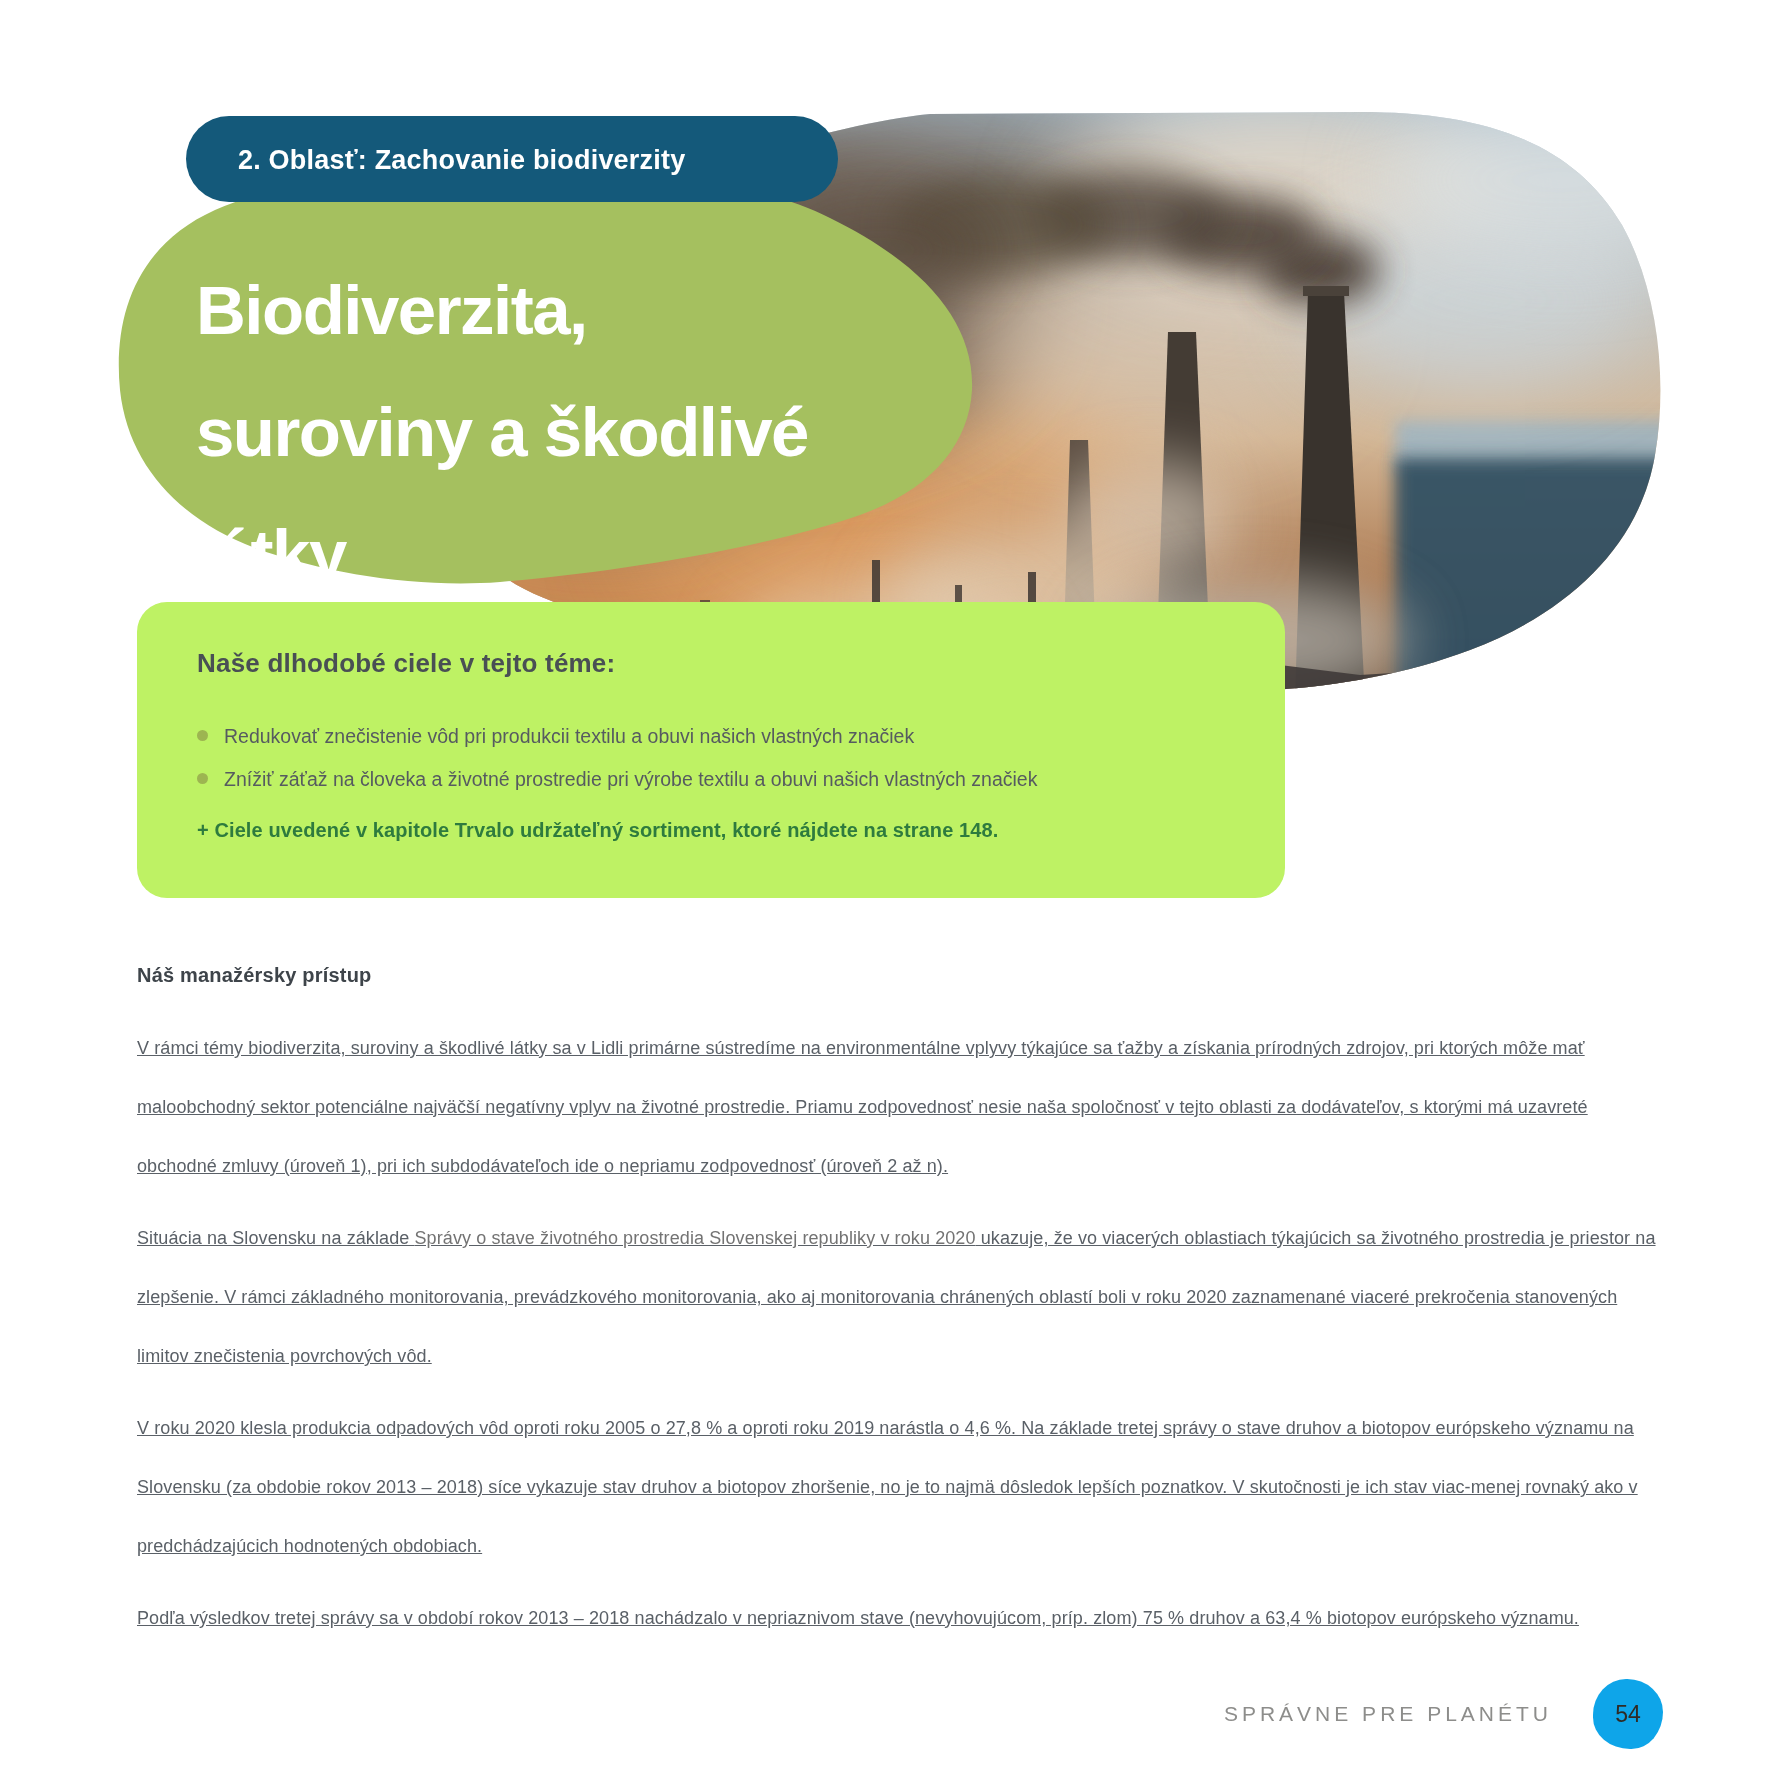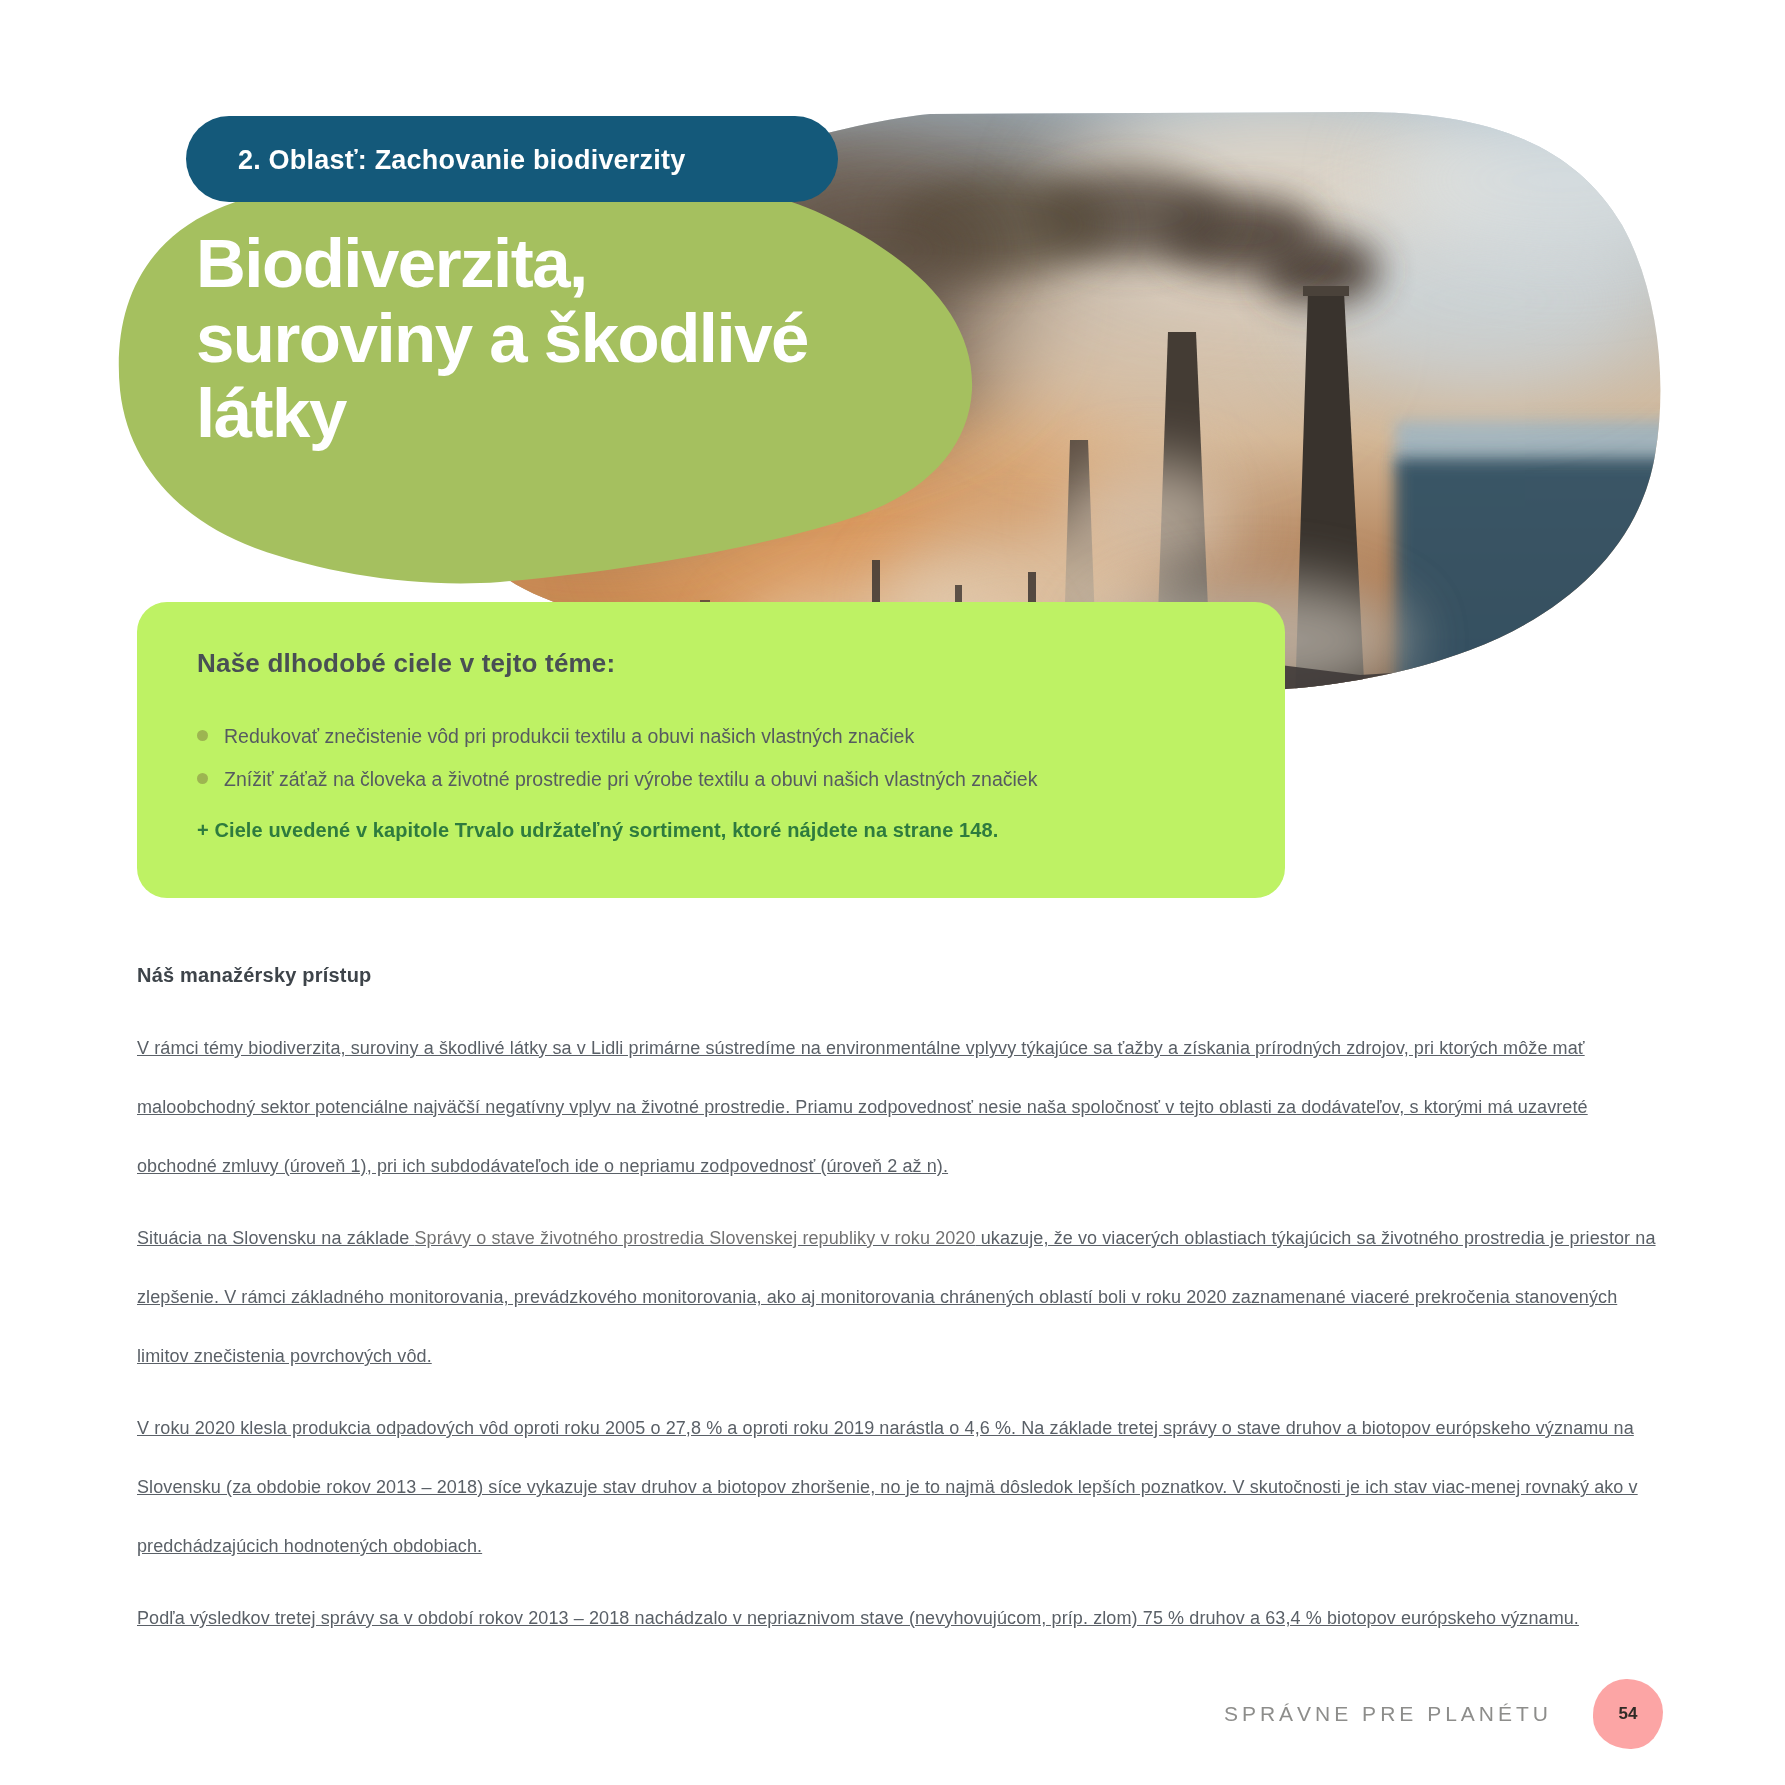--- a/index.html
+++ b/index.html
@@ -10,21 +10,21 @@
   .hero{position:absolute;left:0;top:0;z-index:1;}
   .badge-label{
     position:absolute;left:186px;top:108px;width:652px;height:104px;z-index:3;
     display:flex;align-items:center;padding-left:52px;box-sizing:border-box;
     color:#ffffff;font-size:27px;font-weight:bold;letter-spacing:.2px;
   }
   .page-title{
     position:absolute;left:196px;top:226px;z-index:3;margin:0;
     color:#ffffff;font-size:69px;font-weight:bold;line-height:75px;letter-spacing:-1.5px;
   }
-  .page-title span{display:block;}
+  .page-title span{display:block;margin-top:47px;}
   .goals-box{
     position:absolute;left:137px;top:602px;width:1148px;height:296px;z-index:2;
     background:#bef264;border-radius:30px;box-sizing:border-box;
     padding:46px 60px 0 60px;
   }
   .goals-heading{
     margin:0;color:#494f54;font-size:26px;font-weight:bold;letter-spacing:.2px;
   }
   .goals-list{list-style:none;margin:44px 0 0 0;padding:0;}
   .goals-list li{
@@ -49,24 +49,24 @@
   }
   .inline-link{color:#737373;text-decoration:none;cursor:pointer;text-align:right;}
   .footer{
     position:absolute;right:122px;top:1678px;height:72px;z-index:2;
     display:flex;align-items:center;gap:41px;
   }
   .footer-label{
     color:#8d8d8b;font-size:21px;letter-spacing:4px;white-space:nowrap;
   }
   .page-circle{
-    width:70px;height:70px;background:#fca5a5;
+    width:70px;height:70px;background:#0ea5e9;
     border-radius:48% 52% 46% 54% / 52% 48% 54% 46%;
     display:flex;align-items:center;justify-content:center;
-    color:#2f2b26;font-size:17px;font-weight:bold;
+    color:#2f2b26;font-size:23px;font-weight:normal;
   }
 </style>
 </head>
 <body>
 
 <div class="page">
 
   <svg class="hero" width="1785" height="780" viewBox="0 0 1785 780" aria-hidden="true">
     <defs>
       <clipPath id="photoClip">

